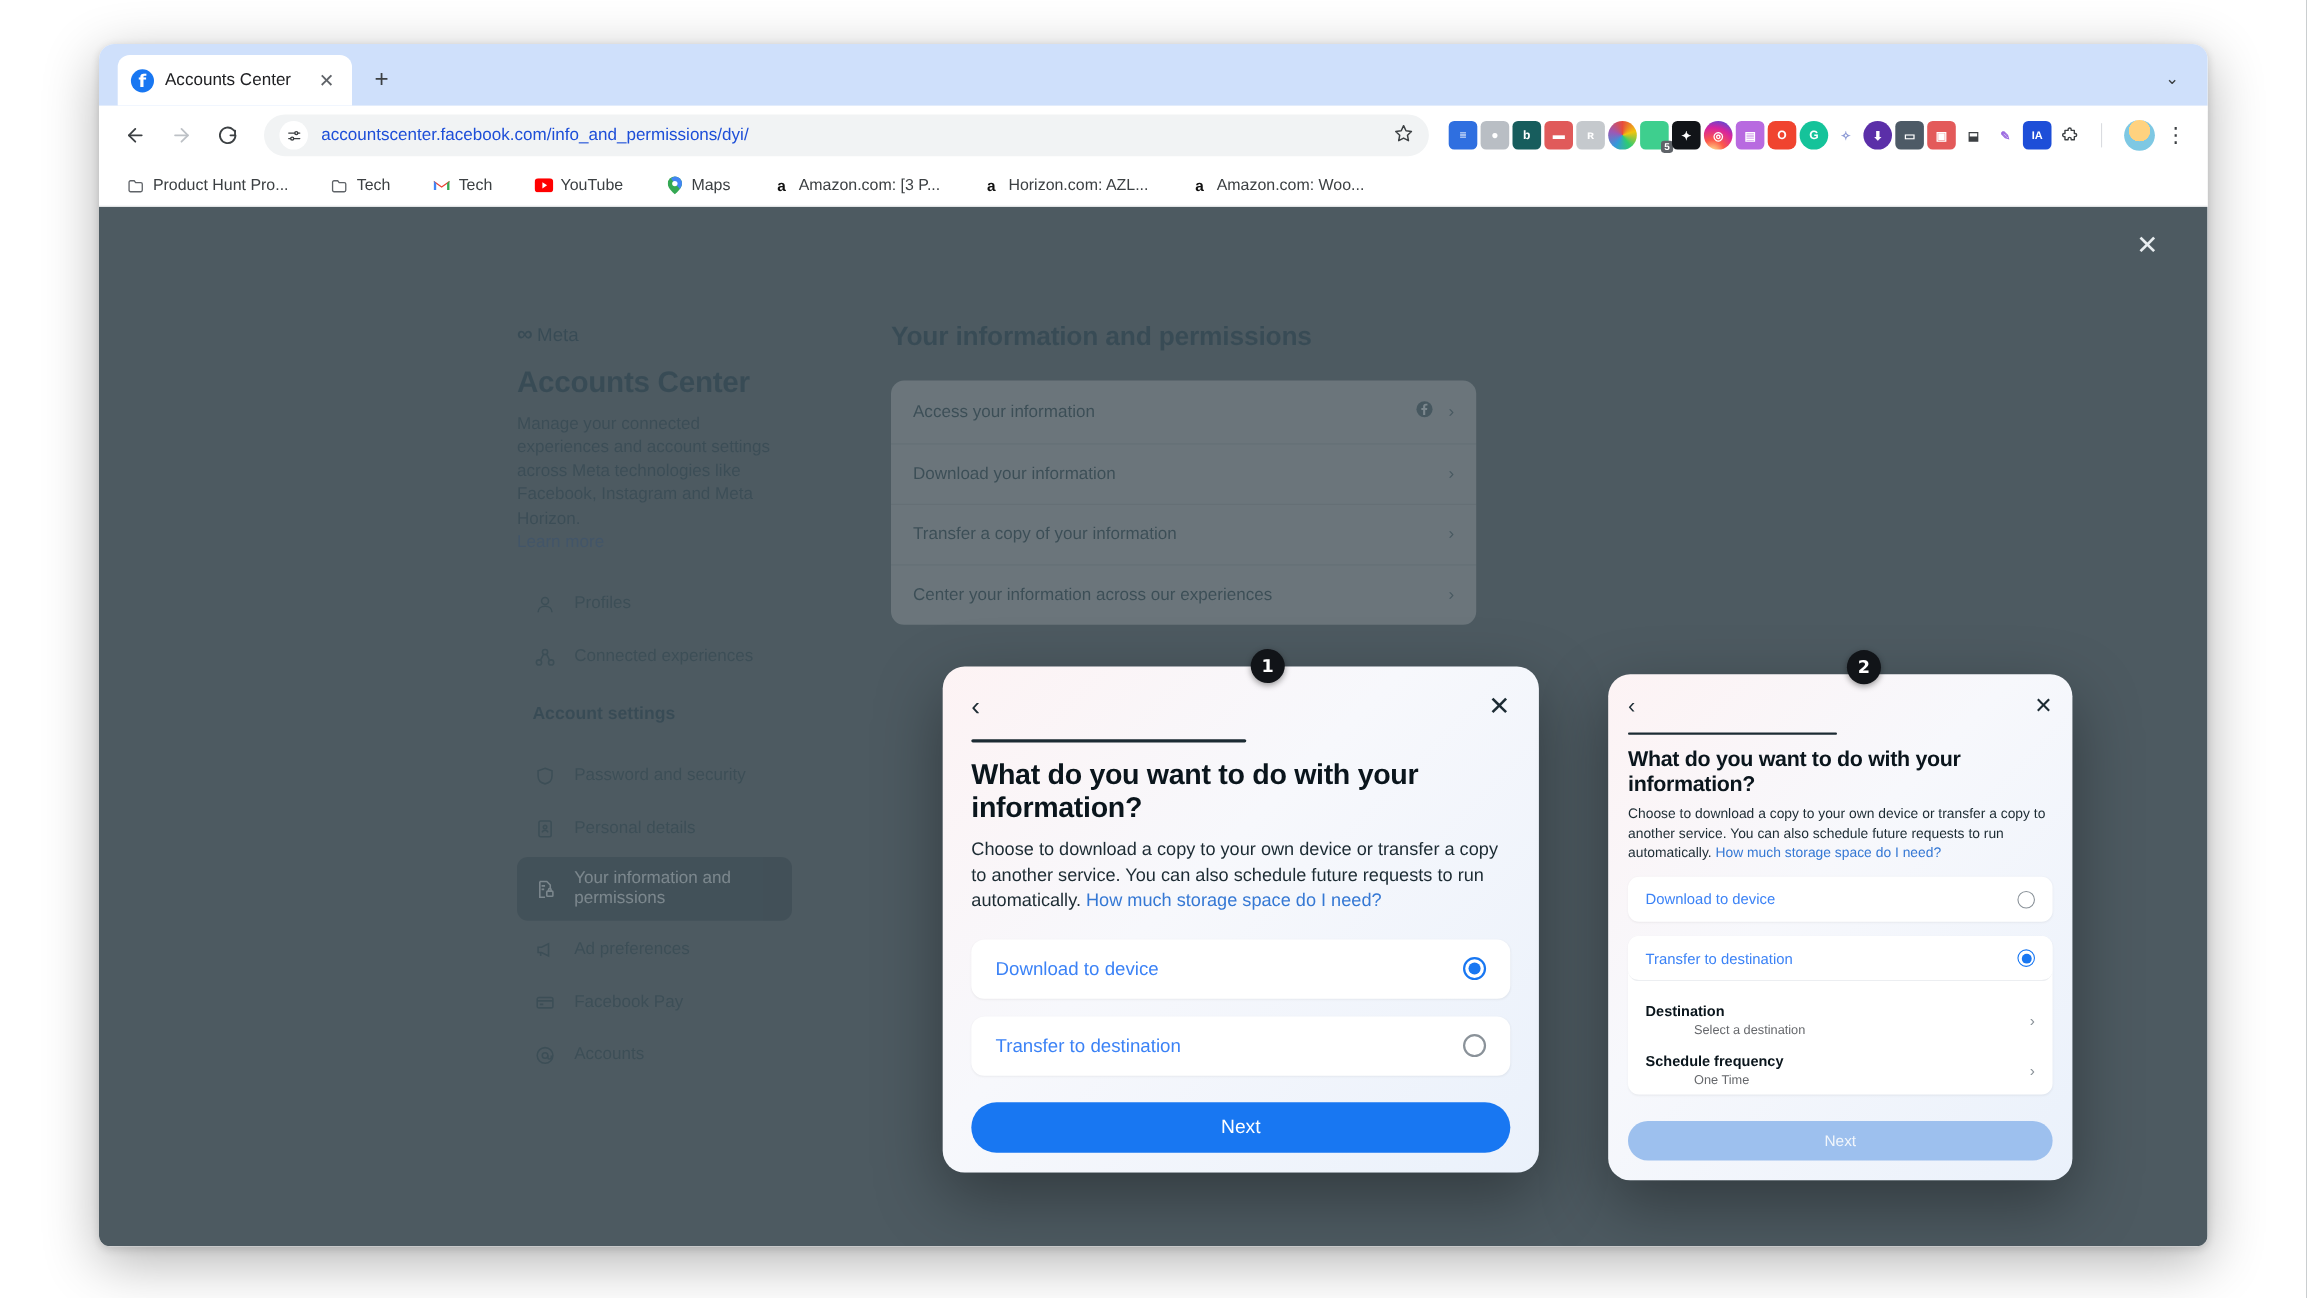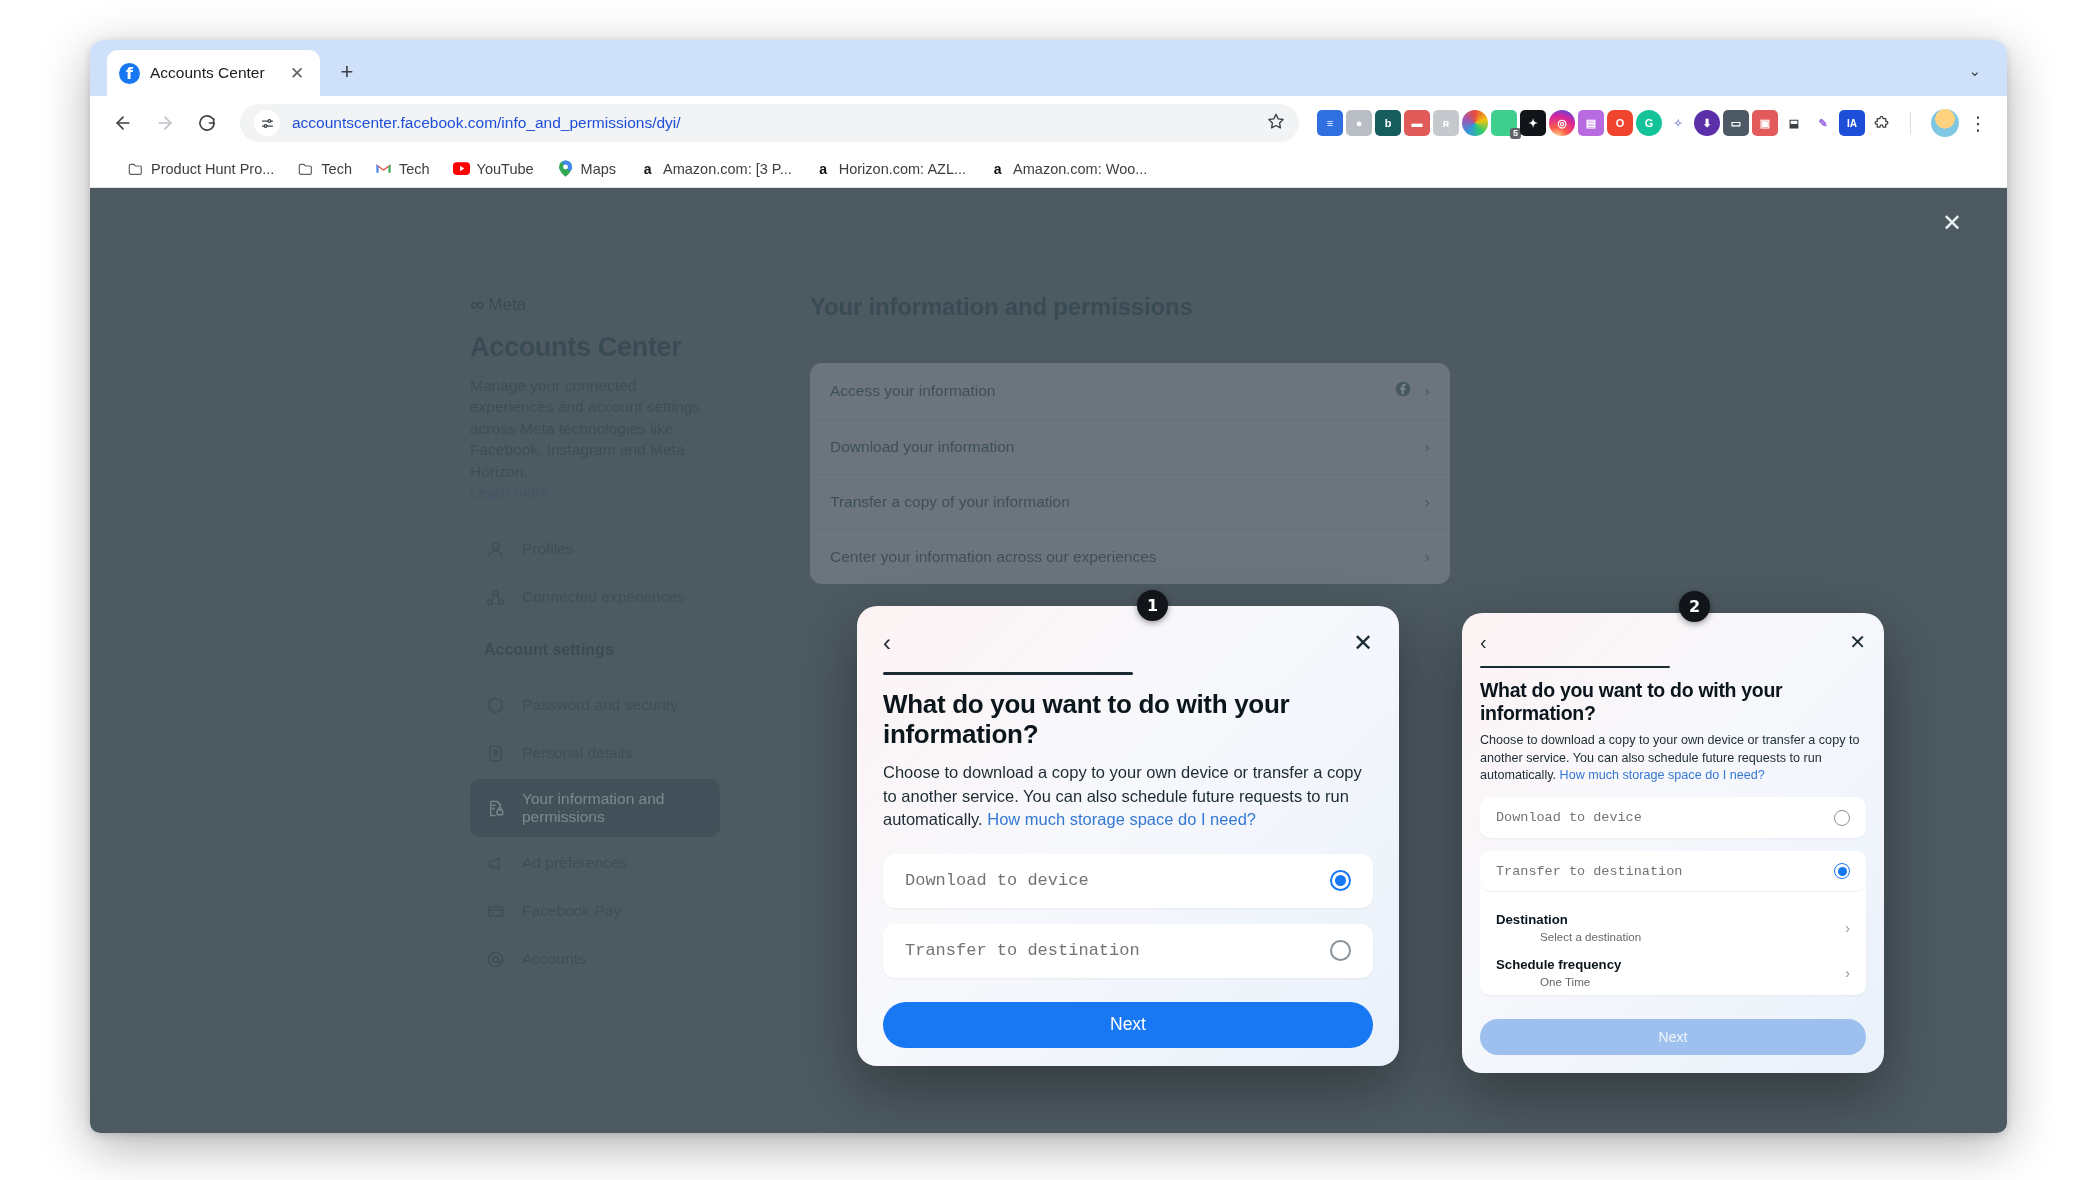--- a/index.html
+++ b/index.html
@@ -70,21 +70,21 @@
      font-size:9px;border-radius:3px;padding:0 3px;line-height:11px;}
   .avatar-btn{ width:28px;height:28px;border-radius:50%;
      background:radial-gradient(circle at 50% 35%, #ffd27f 0 42%, #7ec8e3 43% 100%);
      flex:0 0 28px; margin-left:8px;}
   .kebab{ width:30px;height:38px;display:flex;align-items:center;justify-content:center;
      color:#3c4043;font-size:19px;letter-spacing:0;flex:0 0 30px;}
   .tb-div{width:1px;height:22px;background:#dadce0;margin:0 8px;flex:0 0 1px;}
 
   
   .bookmarks{ height:38px; background:#fff; display:flex; align-items:center;
-    padding:0 28px; gap:5px; border-bottom:1px solid #e3e5e8;}
+    padding:0 16px; gap:20px; border-bottom:1px solid #e3e5e8;}
   .bm{ display:flex;align-items:center;gap:7px;padding:4px 9px;border-radius:6px;
      font-size:14.5px;color:#3c4043;white-space:nowrap;}
   .bm-ico{width:17px;height:17px;flex:0 0 17px;display:flex;align-items:center;justify-content:center;}
 
   
   .viewport{ position:relative; height:945px; background:#f0f2f5; overflow:hidden;}
   .page-dim{ position:absolute; inset:0; background:#4d5a61; }
 
   
   .ac-page{ position:absolute; inset:0; opacity:.30; }
@@ -97,21 +97,21 @@
   .ac-desc{ font-size:15.5px; line-height:1.38; margin-top:12px; color:#15313f;}
   .ac-link{ color:#2a4a7a; }
   .ac-nav{ margin-top:24px; }
   .ac-nav-item{ display:flex; align-items:center; gap:16px; padding:11px 14px;
      border-radius:10px; font-size:15.5px; color:#16333f; margin-bottom:4px;}
   .ac-nav-item.active{ background:#2b3d47; color:#e6eef2; }
   .ac-nav-ico{ width:22px;height:22px;flex:0 0 22px; display:flex;align-items:center;justify-content:center;}
   .ac-sec{ font-size:16px; font-weight:700; margin:22px 0 10px 14px; color:#0b2b3c;}
   .ac-right{ flex:1; }
   .ac-h2{ font-size:24px; font-weight:700; color:#0b2b3c; letter-spacing:-.2px;}
-  .ac-card{ margin-top:42px; background:rgba(255,255,255,.55); border-radius:12px; width:640px;}
+  .ac-card{ margin-top:25px; background:rgba(255,255,255,.55); border-radius:12px; width:532px;}
   .ac-row{ display:flex; align-items:center; padding:18px 20px; font-size:15.5px;
      border-bottom:1px solid rgba(0,0,0,.10); color:#16333f;}
   .ac-row:last-child{border-bottom:none;}
   .ac-row-right{ margin-left:auto; display:flex; align-items:center; gap:14px; color:#3c5560;}
 
   .overlay-close{ position:absolute; right:38px; top:18px; width:34px; height:34px;
      display:flex; align-items:center; justify-content:center; color:#e9eef1; font-size:24px; }
 
   
   .connector{ position:absolute; left:0; top:0; width:100%; height:100%;
@@ -131,21 +131,21 @@
   .m-rule{ width:250px; height:3px; background:#1c2b33; margin:14px 0 14px 0; border-radius:2px;}
   .m-title{ font-size:26px; font-weight:700; line-height:1.16; color:#0a151c; letter-spacing:-.3px;}
   .m-desc{ font-size:16.5px; line-height:1.42; color:#1c2b33; margin-top:12px;}
   .m-linkblue{ color:#3578d4; }
   .opt-group{ margin-top:22px; }
   .opt{
     background:#fff; border-radius:12px; display:flex; align-items:center;
     padding:0 22px; height:54px; margin-bottom:16px;
     box-shadow:0 1px 2px rgba(0,0,0,.05);
   }
-  .opt-label{ font-size:17px; color:#737373;font-family:Liberation Mono, monospace; }
+  .opt-label{ font-size:17px; color:#3b82f6; }
   .radio{ margin-left:auto; width:21px; height:21px; border-radius:50%;
     border:2px solid #8a9299; flex:0 0 21px; position:relative;}
   .radio.on{ border-color:#1877f2; }
   .radio.on:after{ content:""; position:absolute; inset:3px; border-radius:50%; background:#1877f2;}
   .btn-next{
     height:46px; border-radius:23px; background:#1877f2; color:#fff;
     display:flex; align-items:center; justify-content:center;
     font-size:17.5px; margin-top:24px;
   }
   .btn-next.disabled{ background:#9dc0ee; color:#f2f6fb; }

